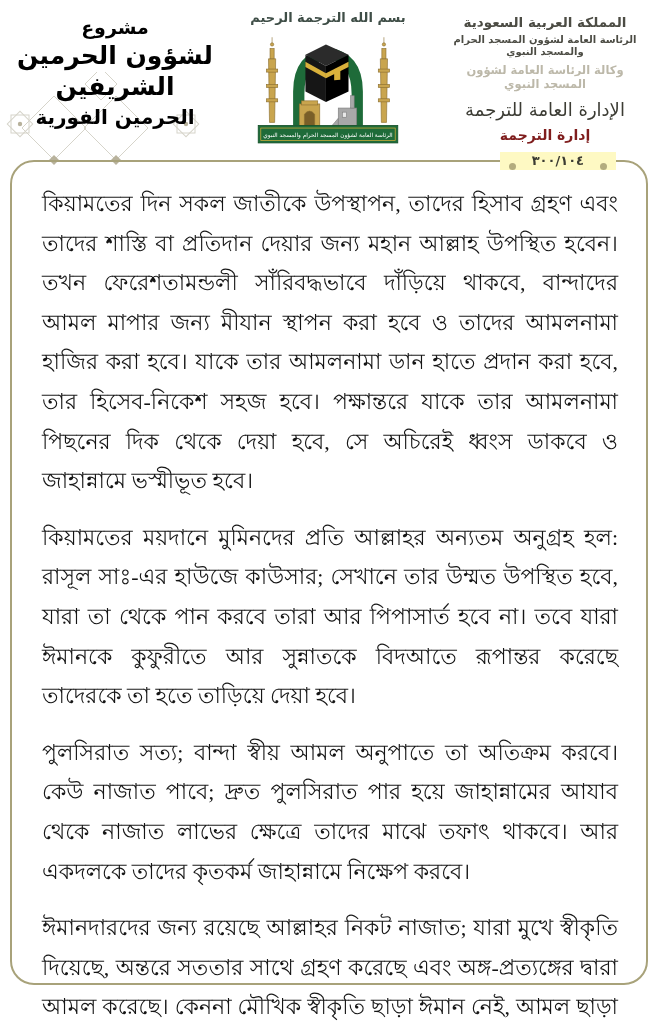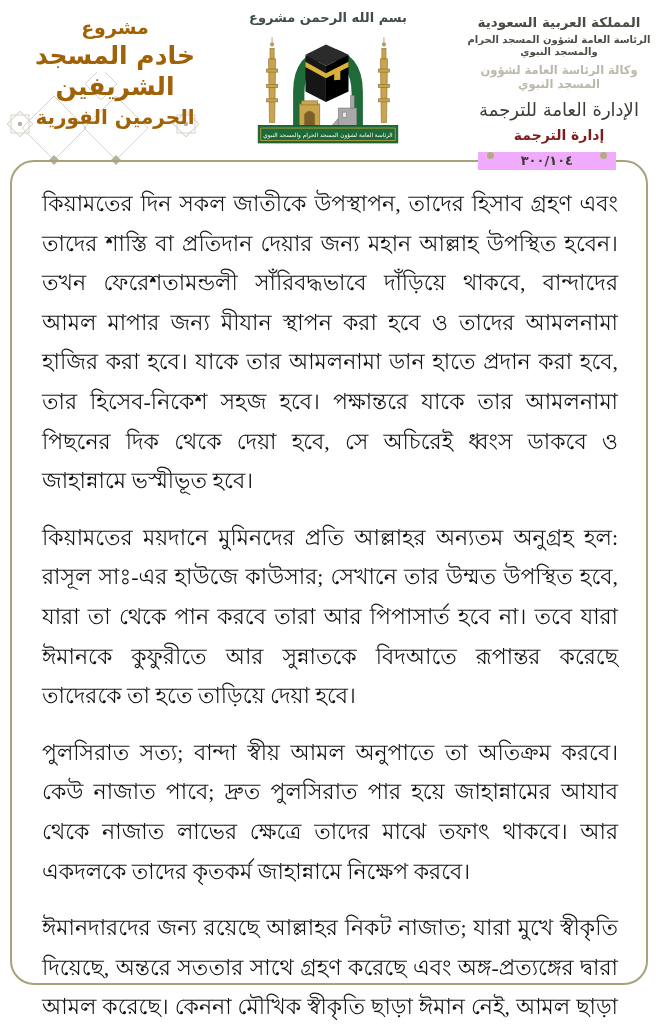--- a/index.html
+++ b/index.html
@@ -9,58 +9,58 @@
     position:relative; width:656px; height:1024px; margin:0 auto;
     background:#ffffff; overflow:hidden;
   }
 
   
   .letterhead { position:absolute; left:0; top:0; width:656px; height:162px; }
 
   
   .project-block {
     position:absolute; left:10px; top:16px; width:210px;
-    text-align:center; color:#a16207; z-index:1;
+    text-align:center; color:#000000; z-index:1;
     font-family:"DejaVu Sans",sans-serif;
   }
   .project-line1 { font-size:19px; font-weight:600; letter-spacing:1px; }
   .project-line2 { font-size:25px; font-weight:700; margin-top:2px; line-height:1.25; }
   .project-line3 { font-size:20px; font-weight:700; margin-top:2px; }
 
   .ornament-svg { position:absolute; left:4px; top:72px; z-index:0; }
 
   
   .emblem-block { position:absolute; left:228px; top:10px; width:200px; text-align:center; }
   .bismillah {
     font-family:"DejaVu Sans",sans-serif; font-size:13px; font-weight:600;
     color:#3f4e47; margin-bottom:3px;
   }
   .emblem-svg { display:block; margin:0 auto; }
 
   
   .org-block {
-    position:absolute; right:2px; top:14px; width:190px; text-align:center;
+    position:absolute; right:16px; top:14px; width:190px; text-align:center;
     font-family:"DejaVu Sans",sans-serif; line-height:1.2;
   }
   .org-l1 { font-size:13.5px; font-weight:700; color:#4c4c44; }
   .org-l2 { font-size:10px;  font-weight:600; color:#4c4c44; margin-top:4px; }
   .org-l3 { font-size:11.5px; font-weight:700; color:#bcb8a9; margin-top:6px; }
   .org-l4 { font-size:18px; font-weight:400; color:#3c3c34; margin-top:7px; }
   .org-l5 { font-size:14px; font-weight:700; color:#7f1d1d; margin-top:7px; }
 
   
   .body-frame {
     position:absolute; left:10px; top:160px; width:638px; height:825px;
     border:2px solid #a8a27a; border-radius:24px;
     padding:22px 28px 0 30px;
   }
   .ref-badge {
     position:absolute; top:152px; right:40px; height:18px; z-index:2;
-    background:#f0abfc; padding:0 9px;
-    display:flex; align-items:flex-start; gap:27px;
+    background:#fef9c3; padding:0 9px;
+    display:flex; align-items:flex-end; gap:16px;
   }
   .ref-dot { width:7px; height:7px; border-radius:50%; background:#b3ac7e; }
   .ref-number {
     font-family:"DejaVu Sans",sans-serif; font-size:13px; font-weight:700;
     color:#3b3b32; direction:rtl; line-height:18px;
   }
 
   .letter-text p {
     font-size:22px; line-height:1.8; color:#151515;
     text-align:justify; margin-bottom:17px;
@@ -91,26 +91,26 @@
       <g fill="#b8b29c">
         <circle cx="16" cy="52" r="2.2"></circle>
         <circle cx="182" cy="52" r="2.2"></circle>
         <path d="M50,83 L55,88 L50,93 L45,88 Z"></path>
         <path d="M112,83 L117,88 L112,93 L107,88 Z"></path>
       </g>
     </svg>
 
     <div class="project-block" dir="rtl">
       <div class="project-line1">مشروع</div>
-      <div class="project-line2">خادم المسجد الشريفين</div>
+      <div class="project-line2">لشؤون الحرمين الشريفين</div>
       <div class="project-line3">الحرمين الفورية</div>
     </div>
 
     <div class="emblem-block">
-      <div class="bismillah" dir="rtl">بسم الله الرحمن مشروع</div>
+      <div class="bismillah" dir="rtl">بسم الله الترجمة الرحيم</div>
 
       <svg class="emblem-svg" width="144" height="118" viewBox="0 0 140 115">
 
         <g fill="#c9a54e" stroke="#8a6d2f" stroke-width="0.6">
           <polygon points="12,30 19,30 18,92 13,92"></polygon>
           <rect x="10" y="40" width="11" height="3"></rect>
           <rect x="10" y="55" width="11" height="3"></rect>
           <rect x="10" y="69" width="11" height="3"></rect>
           <rect x="13.5" y="20" width="4" height="10"></rect>
           <circle cx="15.5" cy="16" r="1.6"></circle>

